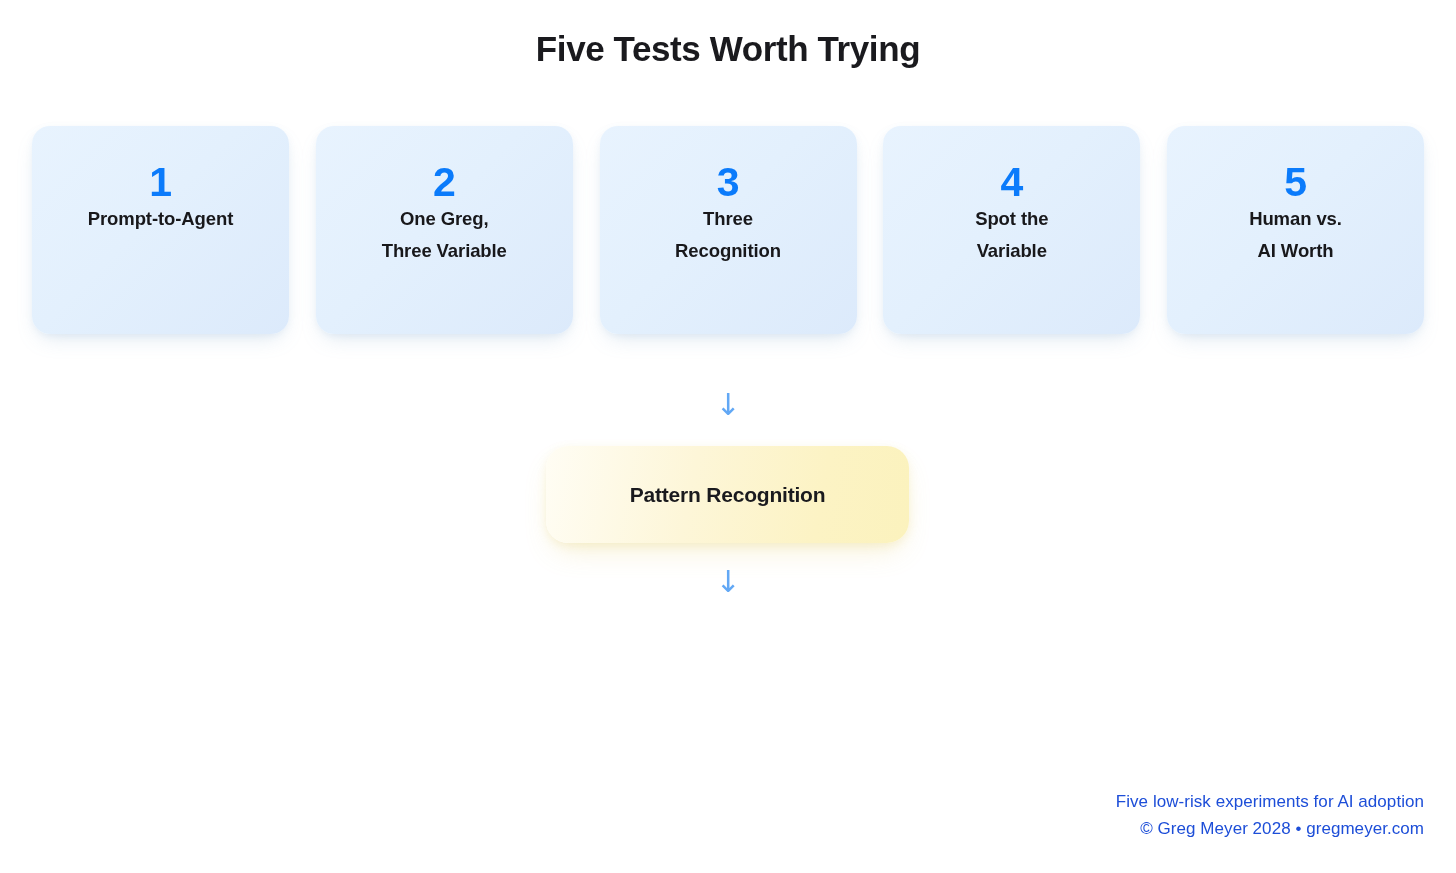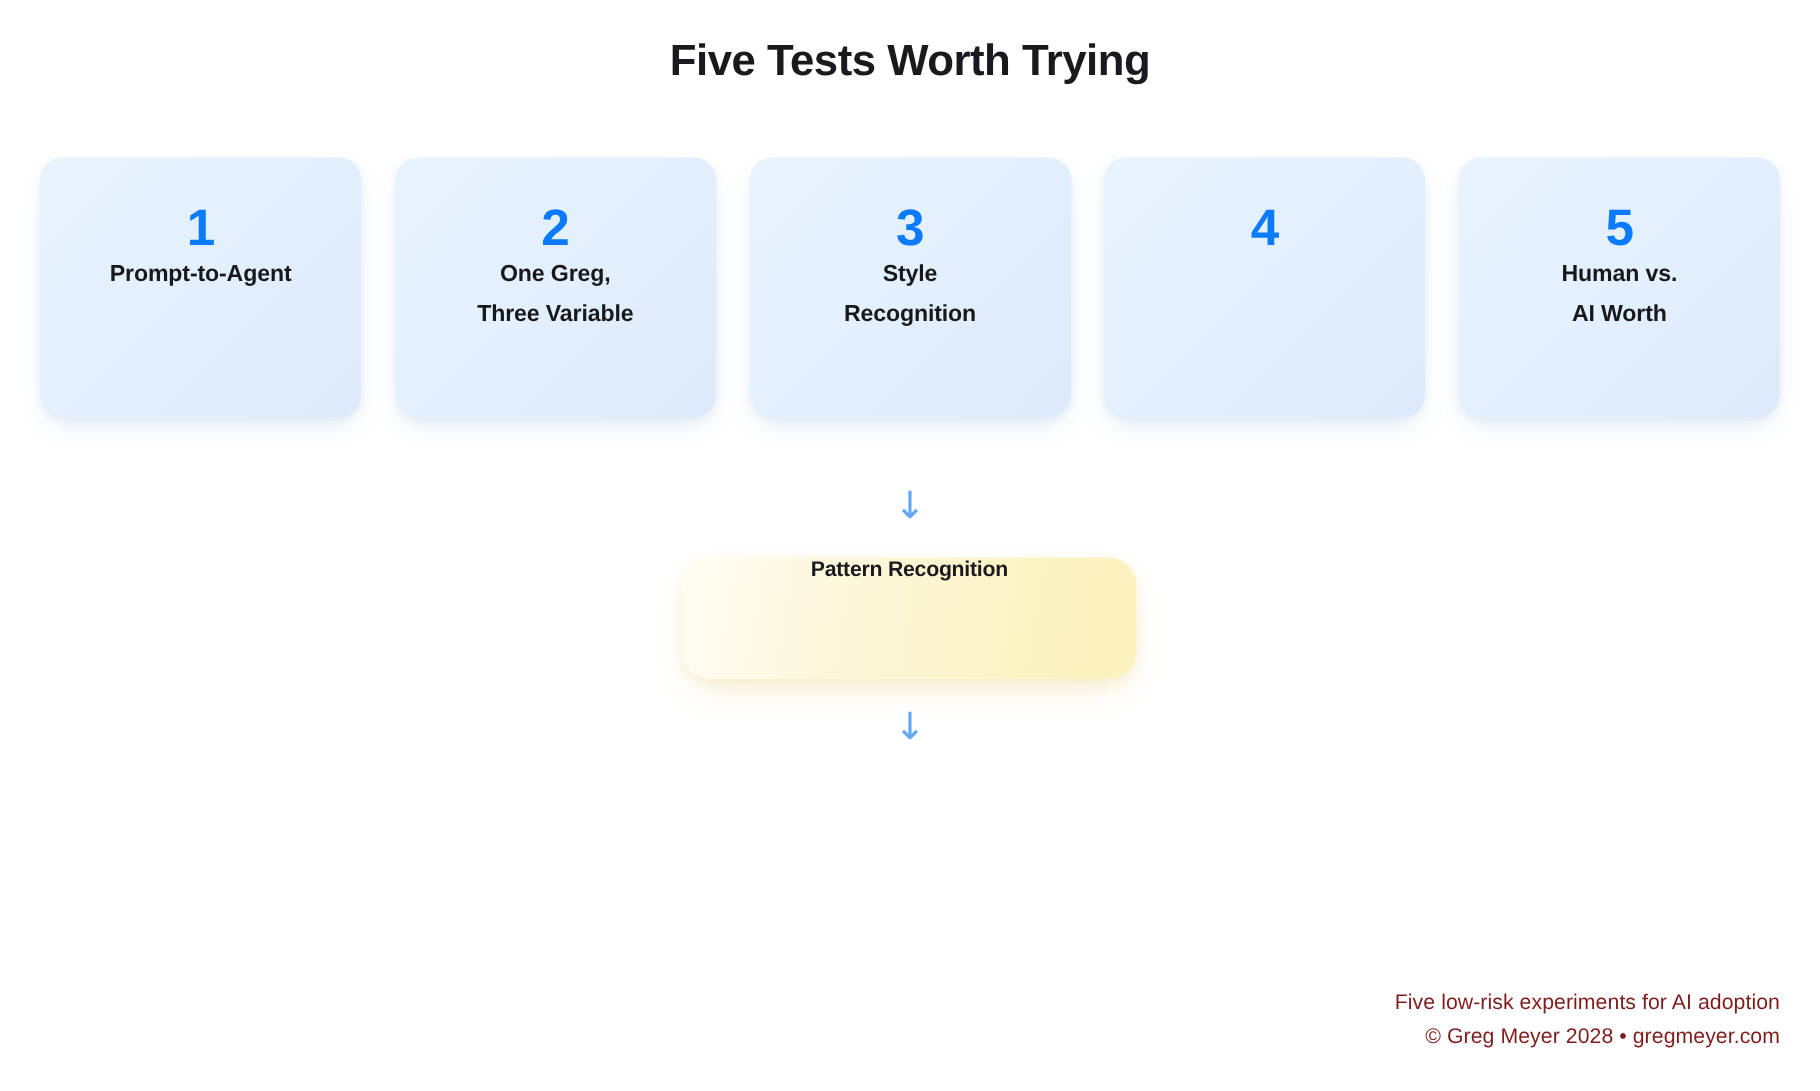--- a/index.html
+++ b/index.html
@@ -97,23 +97,23 @@
     font-weight: 400;
   }
   .arrow-1 { top: 390px; }
   .arrow-2 { top: 567px; }
 
   
   .outcome {
     position: absolute;
     border-radius: 22px;
     display: flex;
-    align-items: flex-start;
+    align-items: center;
     justify-content: center;
-    font-size: 17px;
+    font-size: 21px;
     font-weight: 700;
     letter-spacing: -0.2px;
     color: #1a1a1e;
     box-sizing: border-box;
   }
 
   .outcome-pattern {
     top: 446px;
     left: 546px;
     width: 363px;
@@ -132,21 +132,21 @@
     box-shadow: 0 14px 30px -10px rgba(120, 190, 150, 0.28),
                 0 3px 10px rgba(130, 195, 160, 0.16);
   }
 
   
   .footer {
     position: absolute;
     right: 32px;
     bottom: 30px;
     text-align: right;
-    color: #7f1d1d;
+    color: #1d4ed8;
     font-size: 17px;
     line-height: 1.62;
     font-weight: 400;
     letter-spacing: 0.05px;
   }
   .footer div { white-space: nowrap; }
 </style>
 </head>
 <body>
 
@@ -168,27 +168,31 @@
       <div class="card-number">2</div>
       <div class="card-label">
         <span>One Greg,</span>
         <span class="l2">Three Variable</span>
       </div>
     </div>
 
     <div class="card">
       <div class="card-number">3</div>
       <div class="card-label">
-        <span>Style</span>
+        <span>Three</span>
         <span class="l2">Recognition</span>
       </div>
     </div>
 
     <div class="card">
       <div class="card-number">4</div>
+      <div class="card-label">
+        <span>Spot the</span>
+        <span class="l2">Variable</span>
+      </div>
     </div>
 
     <div class="card">
       <div class="card-number">5</div>
       <div class="card-label">
         <span>Human vs.</span>
         <span class="l2">AI Worth</span>
       </div>
     </div>
 

